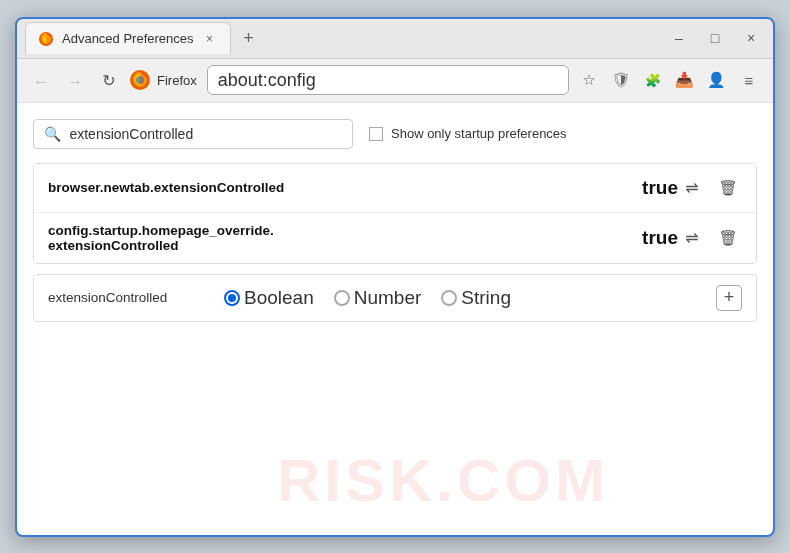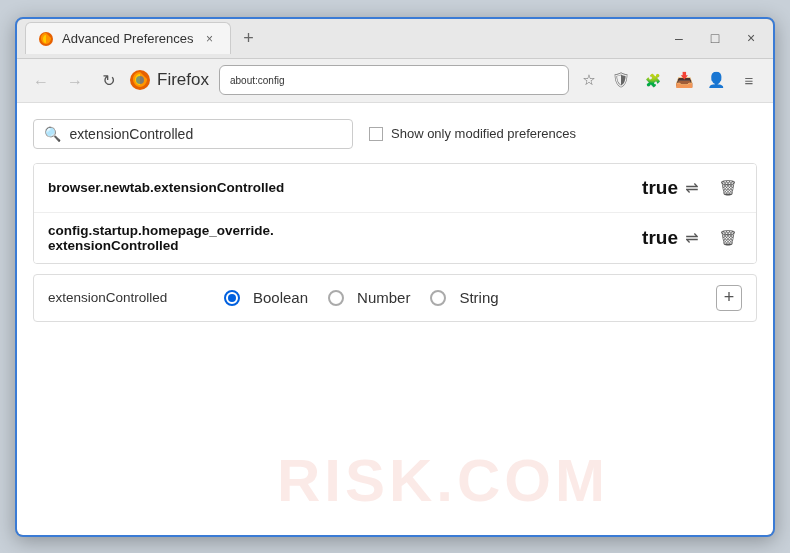--- a/index.html
+++ b/index.html
@@ -113,21 +113,21 @@
       display: flex;
       align-items: center;
       background: #fff;
       border: 1.5px solid #aaa;
       border-radius: 6px;
       padding: 0 10px;
       height: 30px;
       gap: 6px;
     }
     .address-text {
-      font-size: 10px;
+      font-size: 18px;
       color: #333;
     }
     .nav-icons {
       display: flex;
       gap: 4px;
       align-items: center;
     }
     .nav-icon-btn {
       width: 28px;
       height: 28px;
@@ -269,22 +269,22 @@
       min-width: 160px;
     }
     .radio-group {
       display: flex;
       gap: 20px;
       align-items: center;
     }
     .radio-item {
       display: flex;
       align-items: center;
-      gap: 13px;
-      font-size: 15px;
+      gap: 4px;
+      font-size: 19px;
       color: #333;
     }
     .radio-outer {
       width: 16px;
       height: 16px;
       border-radius: 50%;
       border: 2px solid #aaa;
       display: flex;
       align-items: center;
       justify-content: center;
@@ -347,21 +347,21 @@
     <div class="nav-btn">
       <span>↻</span>
     </div>
 
     <svg width="22" height="22" viewBox="0 0 22 22">
       <circle cx="11" cy="11" r="10" fill="#e66000"></circle>
       <path d="M11 3 C7 3 4 6 4 10 C4 14 7 18 11 18 C15 18 18 14 18 10" fill="#ff9500"></path>
       <path d="M11 5 C8 5 6 7.5 6 10.5 C6 13.5 8 16 11 16" fill="#ffcc00"></path>
       <circle cx="11" cy="11" r="4" fill="#0060df" opacity="0.5"></circle>
     </svg>
-    <span style="font-size:17px;color:#333;margin-right:4px;">Firefox</span>
+    <span style="font-size:13px;color:#333;margin-right:4px;">Firefox</span>
 
     <div class="address-bar-container">
       <span class="address-text">about:config</span>
     </div>
 
     <div class="nav-icons">
       <div class="nav-icon-btn">
         <span>☆</span>
       </div>
       <div class="nav-icon-btn">
@@ -386,21 +386,21 @@
 
     <div class="watermark">RISK.COM</div>
 
     <div class="search-row">
       <div class="search-box">
         <span class="search-icon">🔍</span>
         <input class="search-input" type="text" value="extensionControlled" placeholder="Search preference name" style="">
       </div>
       <div class="checkbox-row">
         <div class="checkbox"></div>
-        <span>Show only modified preferences</span>
+        <span>Show only startup preferences</span>
       </div>
     </div>
 
     <div class="results-table">
 
       <div class="result-row">
         <span class="pref-name">browser.newtab.extensionControlled</span>
         <span class="pref-value">true</span>
         <div class="row-actions">
           <div class="action-btn">

